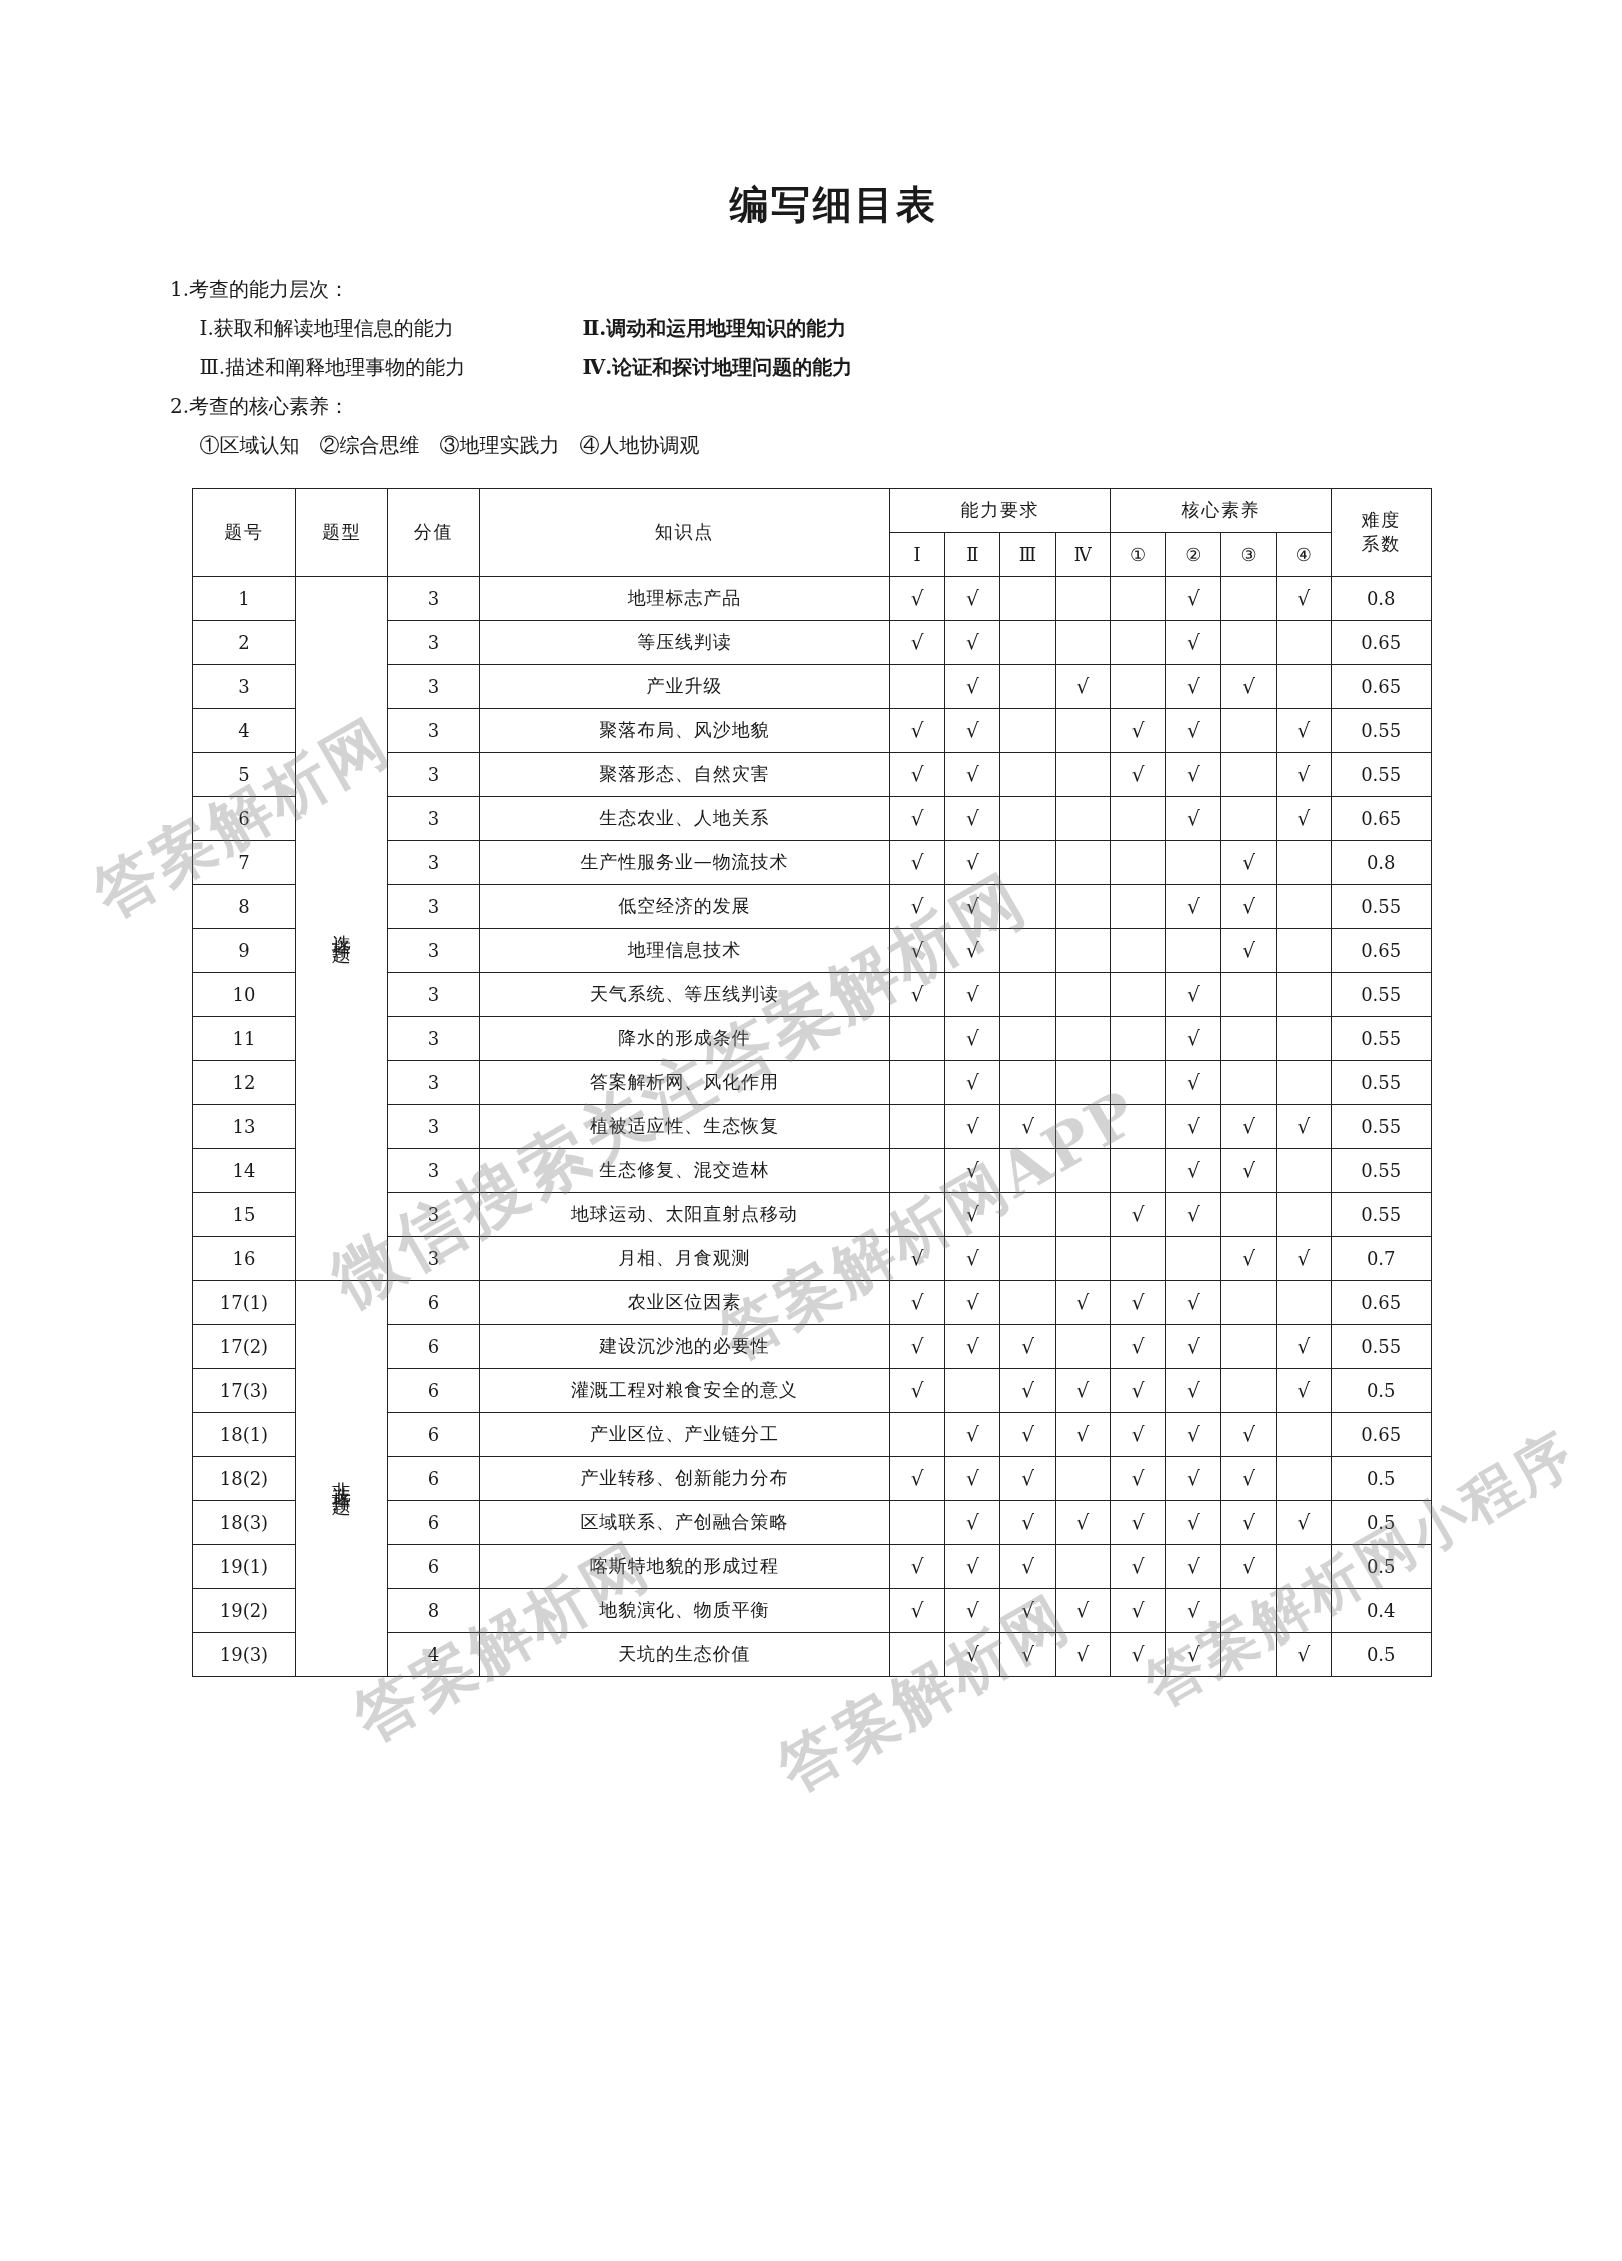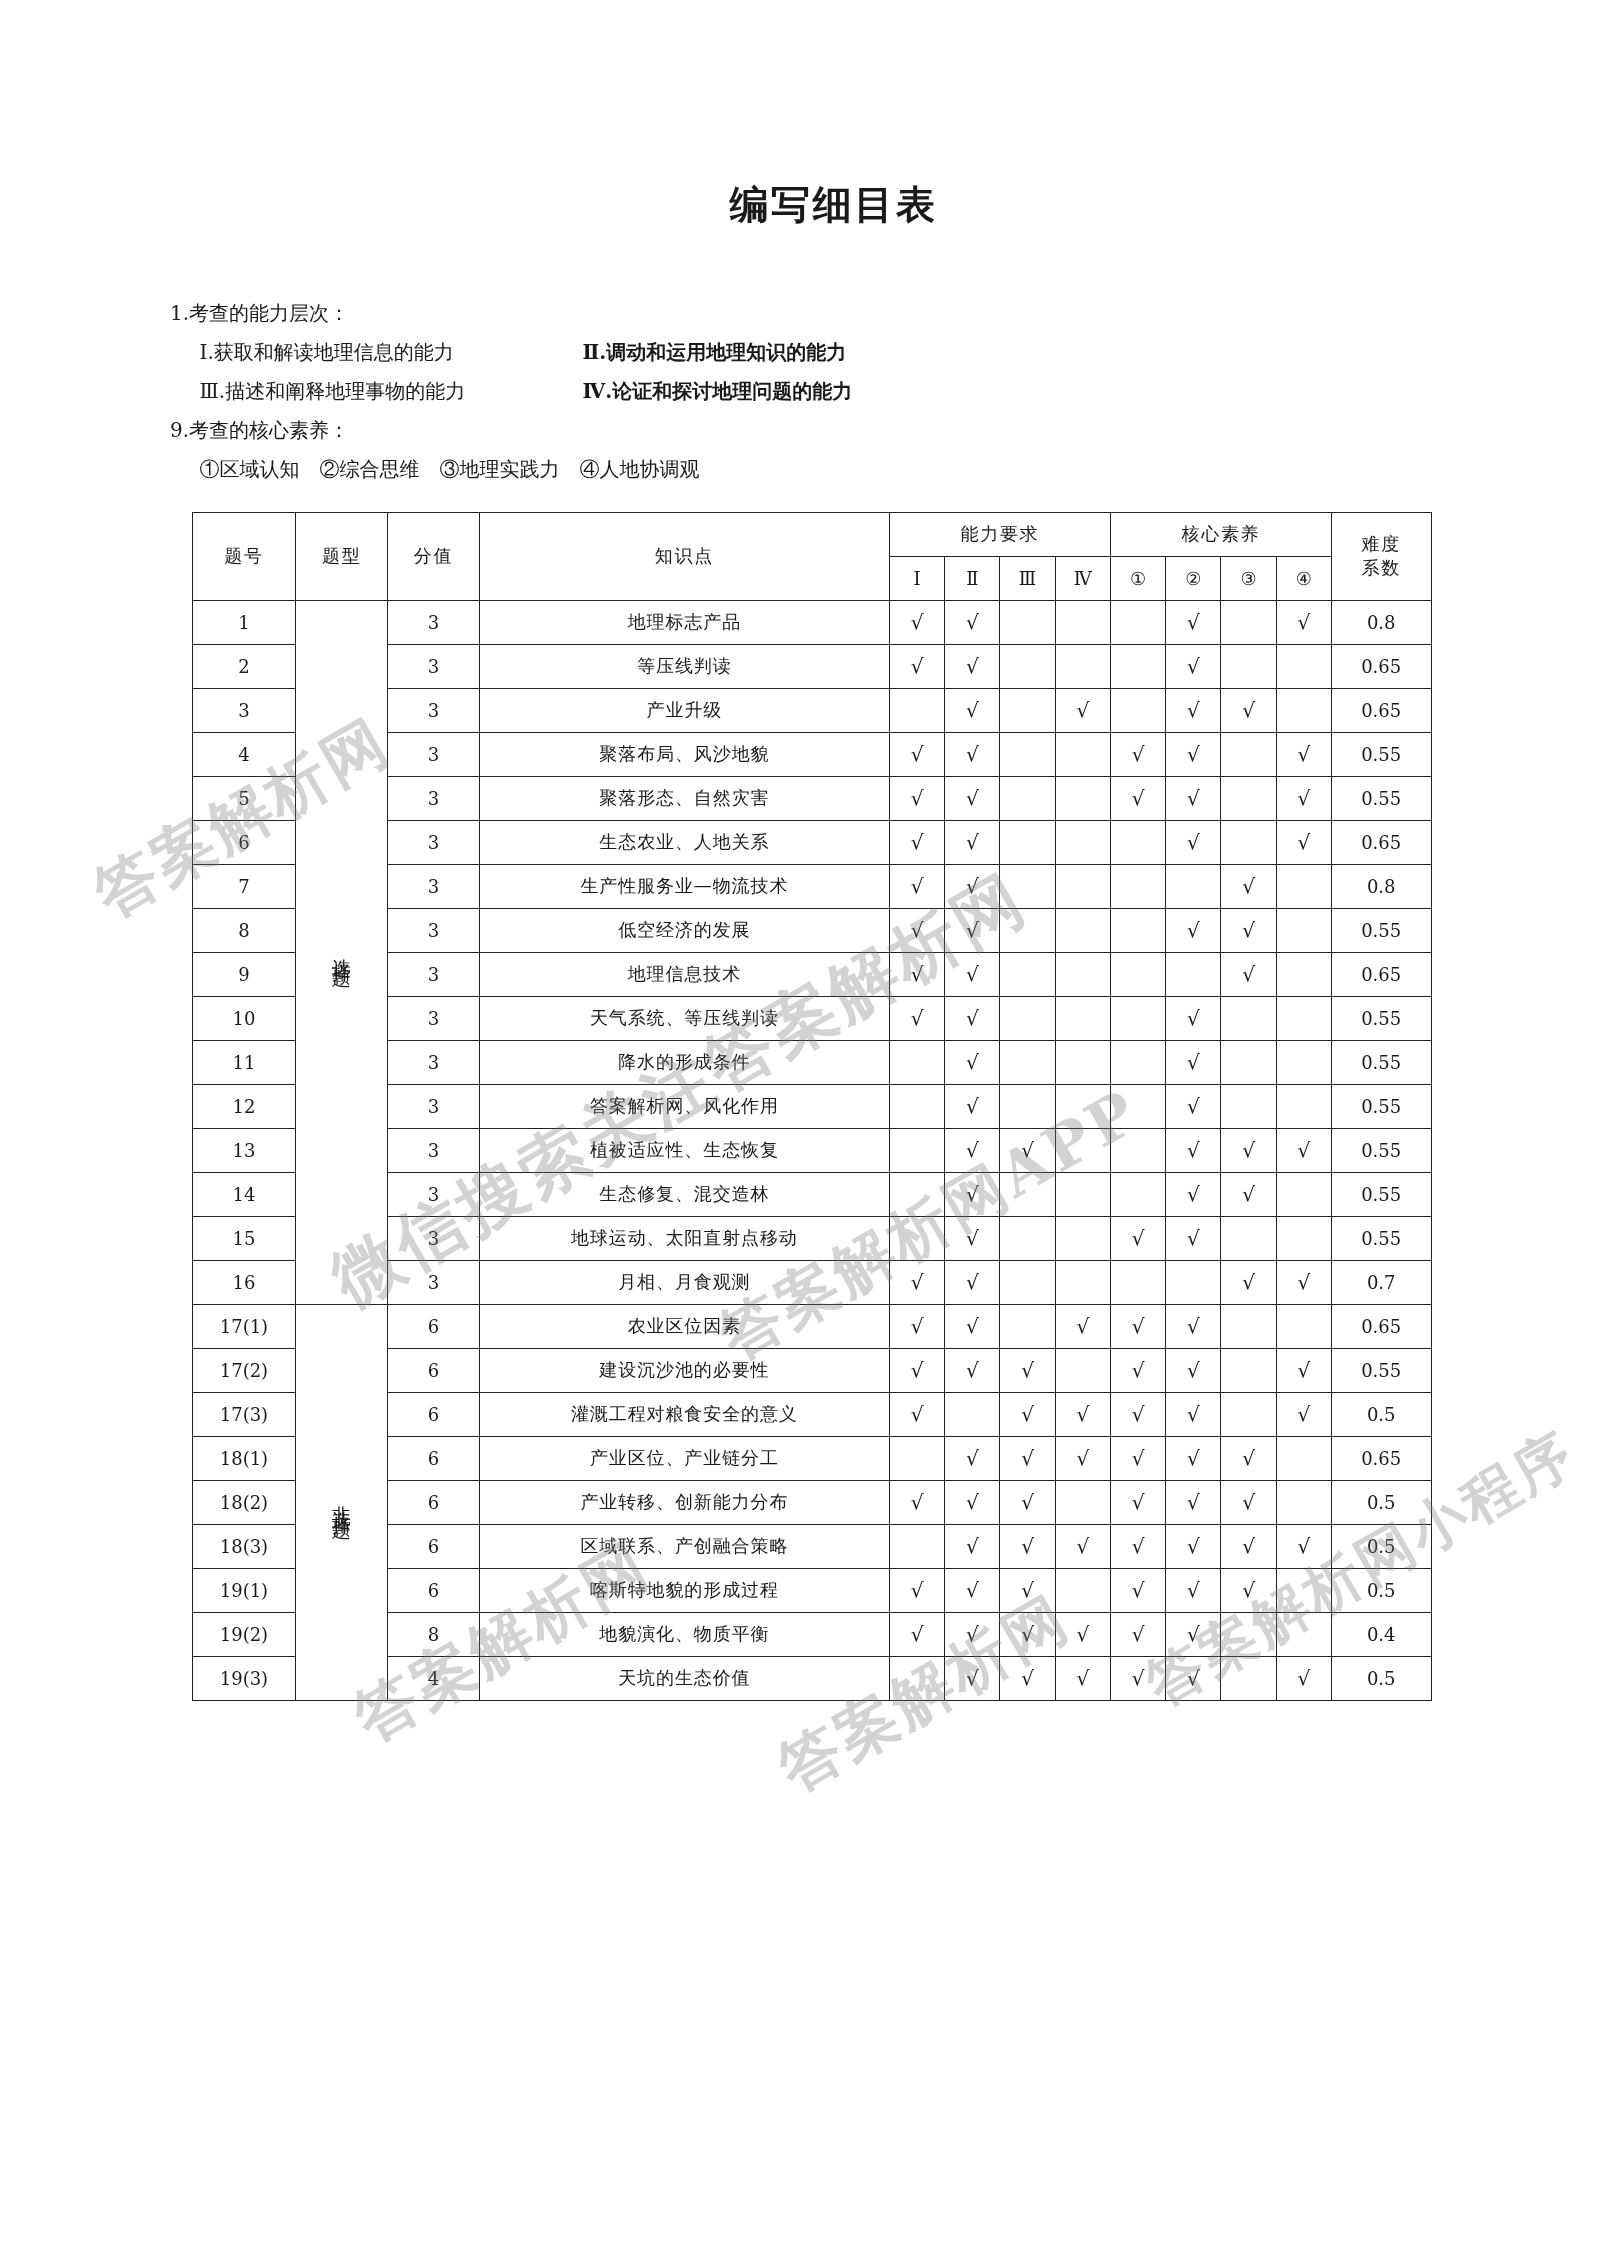--- a/index.html
+++ b/index.html
@@ -25,21 +25,21 @@
   .doc-title {
     text-align: center;
     font-size: 39px;
     font-weight: bold;
     letter-spacing: 2.6px;
     margin-top: 178px;
     font-family: "DejaVu Serif", "Liberation Serif", serif;
     padding-left: 44px;
   }
   .intro {
-    margin: 62px 0 0 170px;
+    margin: 38px 0 0 170px;
     font-size: 20px;
     line-height: 1.95;
     font-family: "DejaVu Serif", "Liberation Serif", serif;
   }
   .intro .lvl-line {
     margin-left: 29.5px;
   }
   .intro .lvl-line .col2 {
     display: inline-block;
     margin-left: 36px;
@@ -129,21 +129,21 @@
   <div class="doc-title">编写细目表</div>
 
   <div class="intro">
     <div>1.考查的能力层次：</div>
     <div class="lvl-line">
       <span class="col1">Ⅰ.获取和解读地理信息的能力</span><span class="col2">Ⅱ.调动和运用地理知识的能力</span>
     </div>
     <div class="lvl-line">
       <span class="col1">Ⅲ.描述和阐释地理事物的能力</span><span class="col2">Ⅳ.论证和探讨地理问题的能力</span>
     </div>
-    <div>9.考查的核心素养：</div>
+    <div>2.考查的核心素养：</div>
     <div class="lvl-line">①区域认知　②综合思维　③地理实践力　④人地协调观</div>
   </div>
 
   <table class="detail">
     <colgroup>
       <col class="col-no">
         <col class="col-type">
         <col class="col-score">
         <col class="col-kp">
       <col class="col-ab">

